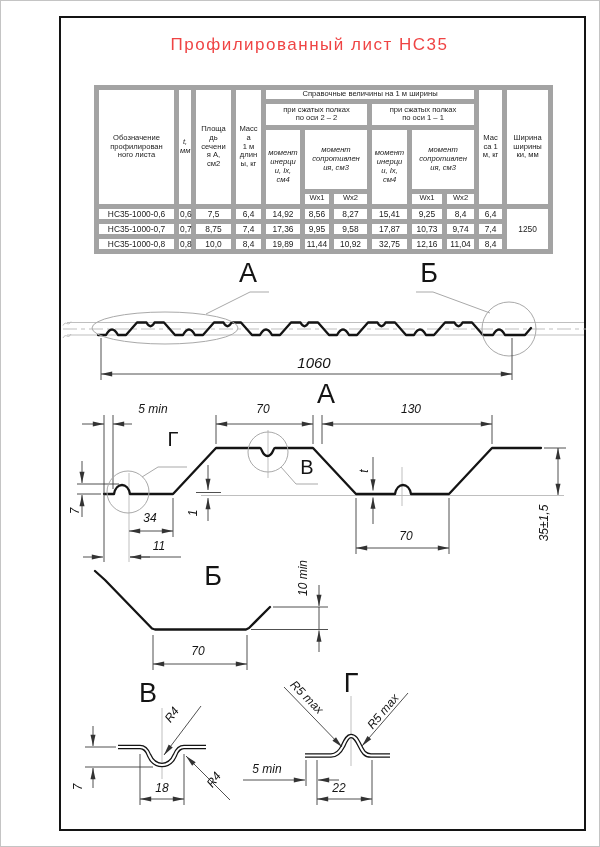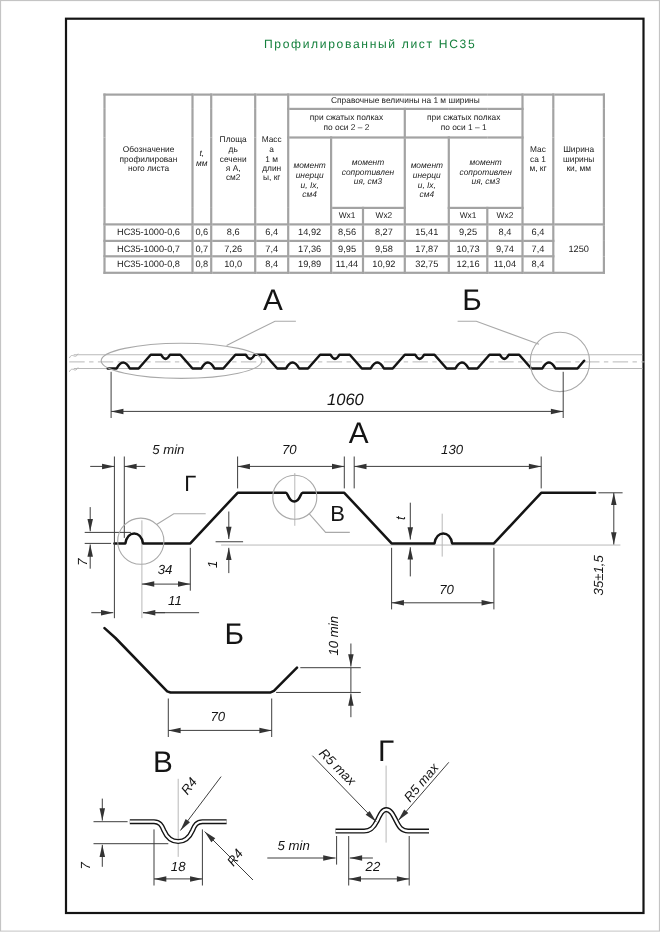--- a/index.html
+++ b/index.html
@@ -1,23 +1,23 @@
 <!DOCTYPE html>
 <html><head>
 <meta charset="utf-8">
 <style>
   html,body{margin:0;padding:0;background:#e9e9e9;}
   .page{position:relative;width:600px;height:847px;background:#fff;border:1px solid #c4c4c4;
         box-sizing:border-box;overflow:hidden;font-family:"Liberation Sans",sans-serif;}
   .frame{position:absolute;left:58px;top:15px;width:527px;height:815px;border:2px solid #141414;box-sizing:border-box;}
-  .title{position:absolute;left:72px;top:34px;width:527px;text-align:center;
-         font-size:11px;letter-spacing:1.5px;color:#15803d;}
+  .title{position:absolute;left:45px;top:34px;width:527px;text-align:center;
+         font-size:17px;letter-spacing:1.5px;color:#ef4444;}
   
   table.spec{position:absolute;left:93px;top:84px;width:454px;border-collapse:collapse;table-layout:fixed;}
-  table.spec th,table.spec td{border:2px solid #a3a3a3;padding:0 1px;text-align:center;vertical-align:middle;
+  table.spec th,table.spec td{border:5px solid #a3a3a3;padding:0 1px;text-align:center;vertical-align:middle;
          color:#222;font-weight:normal;}
   table.spec th{white-space:pre-line;font-size:7.6px;line-height:1.18;}
   table.spec td{font-size:8.4px;margin-top:31px;}
   tr.hA{height:13px;} tr.hB{height:26px;padding-left:12px;} tr.hC{height:64px;font-style:italic;} tr.hD{height:15px;} tr.dr{height:14.5px;}
   th.ref{font-size:7.4px;}
   th.it{font-style:italic;}
   
   svg.draw{position:absolute;left:0;top:0;}
   .pline{stroke:#141414;stroke-width:2.3;fill:none;stroke-linejoin:round;stroke-linecap:round;}
   .pthick{stroke:#141414;stroke-width:4.6;fill:none;stroke-linejoin:round;}
@@ -102,35 +102,35 @@
     </tr>
     <tr class="hD">
       <th>Wx1</th>
       <th>Wx2</th>
       <th>Wx1</th>
       <th>Wx2</th>
     </tr>
     <tr class="dr">
       <td>НС35-1000-0,6</td>
       <td>0,6</td>
-      <td>8,6</td>
+      <td>7,5</td>
       <td>6,4</td>
       <td>14,92</td>
       <td>8,56</td>
       <td>8,27</td>
       <td>15,41</td>
       <td>9,25</td>
       <td>8,4</td>
       <td>6,4</td>
       <td rowspan="3">1250</td>
     </tr>
     <tr class="dr">
       <td>НС35-1000-0,7</td>
       <td>0,7</td>
-      <td>7,26</td>
+      <td>8,75</td>
       <td>7,4</td>
       <td>17,36</td>
       <td>9,95</td>
       <td>9,58</td>
       <td>17,87</td>
       <td>10,73</td>
       <td>9,74</td>
       <td>7,4</td>
     </tr>
     <tr class="dr">

